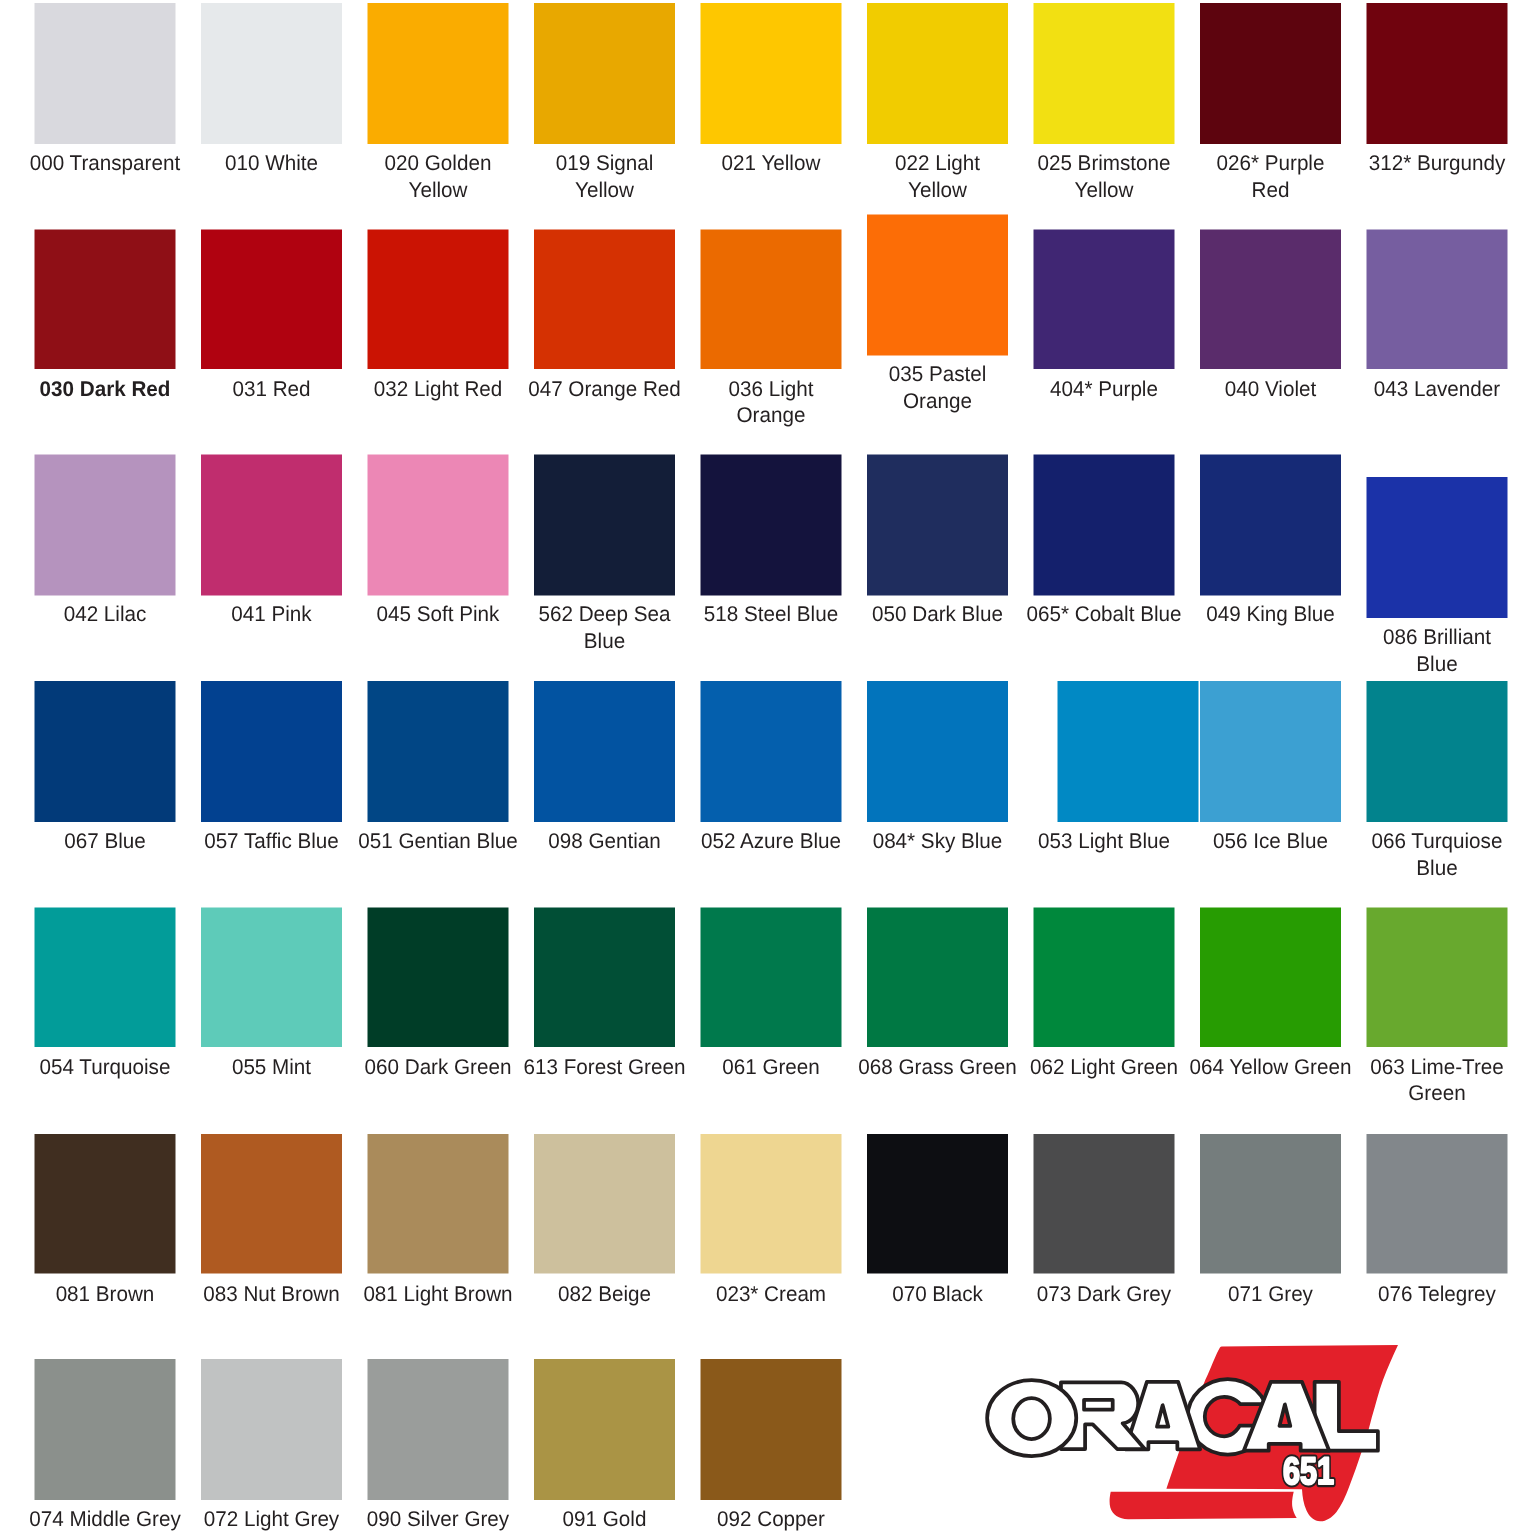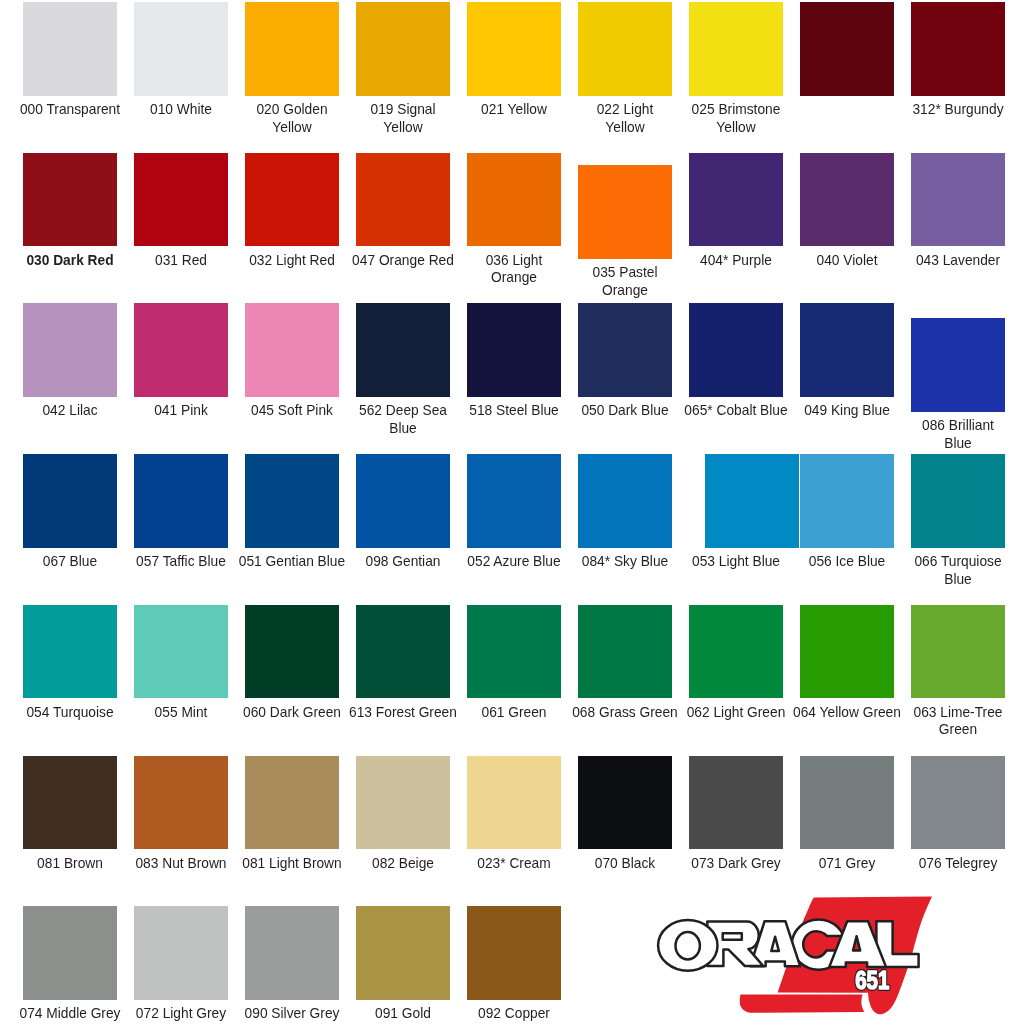--- a/index.html
+++ b/index.html
@@ -72,20 +72,24 @@
       </div>
       <div class="cell" style="left: 689px; top: 2px;">
         <div class="sw" style="background: rgb(242, 224, 18);"></div>
         <div class="lbl">
           <span class="lbl-line">025 Brimstone</span>
           <span class="lbl-line">Yellow</span>
         </div>
       </div>
       <div class="cell" style="left: 800px; top: 2px;">
         <div class="sw" style="background: rgb(93, 4, 14);"></div>
+        <div class="lbl">
+          <span class="lbl-line">026* Purple</span>
+          <span class="lbl-line">Red</span>
+        </div>
       </div>
       <div class="cell" style="left: 911px; top: 2px;">
         <div class="sw" style="background: rgb(112, 3, 14);"></div>
         <div class="lbl">
           <span class="lbl-line">312* Burgundy</span>
         </div>
       </div>
       <div class="cell" style="left: 23px; top: 152.7px; font-weight: bold;">
         <div class="sw" style="background: rgb(143, 15, 22);"></div>
         <div class="lbl">
@@ -110,21 +114,21 @@
           <span class="lbl-line">047 Orange Red</span>
         </div>
       </div>
       <div class="cell" style="left: 467px; top: 152.7px;">
         <div class="sw" style="background: rgb(235, 106, 0);"></div>
         <div class="lbl">
           <span class="lbl-line">036 Light</span>
           <span class="lbl-line">Orange</span>
         </div>
       </div>
-      <div class="cell" style="left: 578px; top: 165px;">
+      <div class="cell" style="left: 578px; top: 143px;">
         <div class="sw" style="background: rgb(252, 109, 6);"></div>
         <div class="lbl">
           <span class="lbl-line">035 Pastel</span>
           <span class="lbl-line">Orange</span>
         </div>
       </div>
       <div class="cell" style="left: 689px; top: 152.7px;">
         <div class="sw" style="background: rgb(64, 38, 115);"></div>
         <div class="lbl">
           <span class="lbl-line">404* Purple</span>

